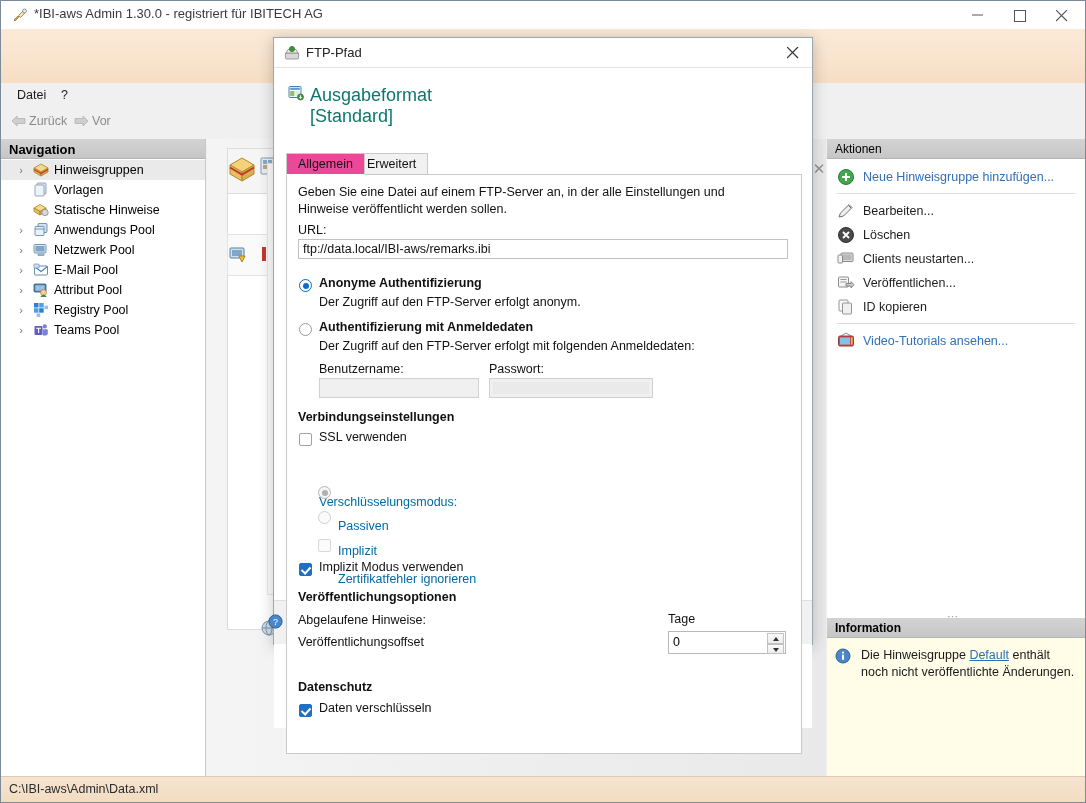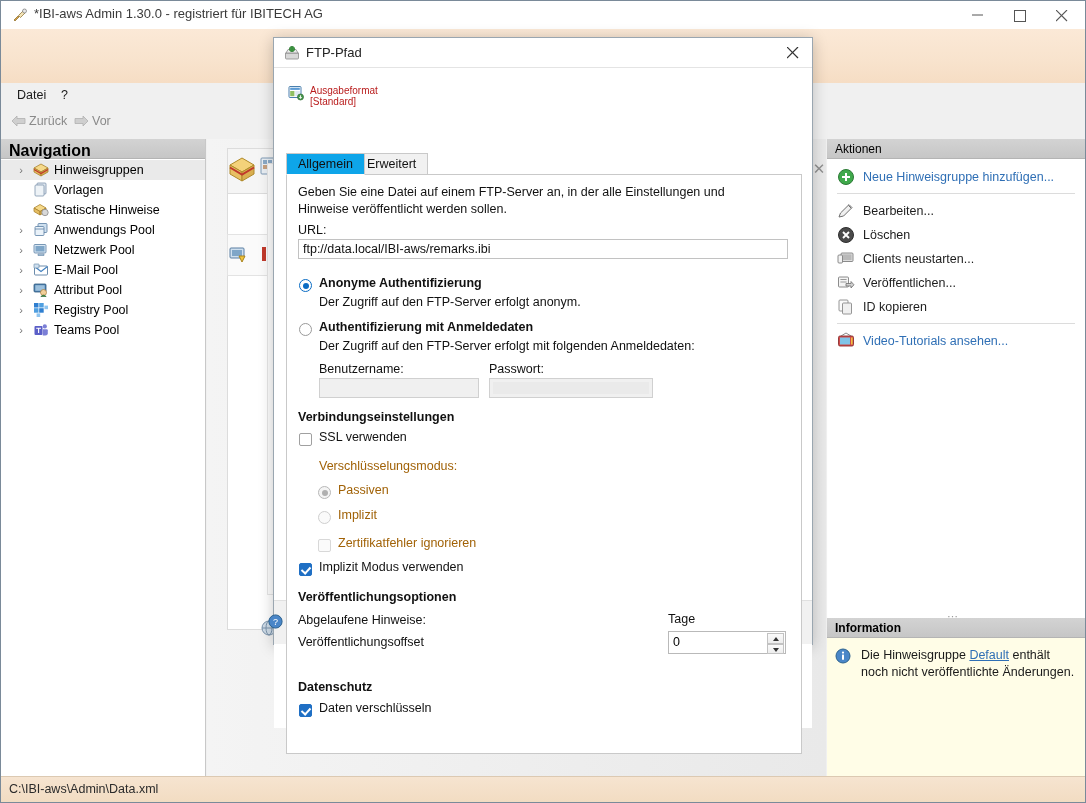--- a/index.html
+++ b/index.html
@@ -36,21 +36,21 @@
 
   
   .mainbg{position:absolute;left:0;top:138px;width:1084px;height:637px;background:#f0f0f0;}
 
   
   .navpane{position:absolute;left:0px;top:138px;width:205px;height:637px;background:#fff;
            border-right:1px solid #c8c8c8;box-sizing:border-box;}
   .pane-header{position:absolute;left:0;top:0;width:100%;height:20px;
      background:linear-gradient(to bottom,#d3d3d3,#c6c6c6);
      border-bottom:1px solid #b4b4b4;box-sizing:border-box;}
-  .pane-header span{position:absolute;left:8px;top:3px;font-size:16px;font-weight:bold;color:#000;}
+  .pane-header span{position:absolute;left:8px;top:3px;font-size:13px;font-weight:bold;color:#000;}
   .tree{position:absolute;left:0;top:21px;width:100%;}
   .tnode{position:relative;height:20px;line-height:20px;white-space:nowrap;cursor:default;}
   .tnode.sel{background:#eaeaea;}
   .tnode .exp{position:absolute;left:14px;top:0;width:12px;text-align:center;color:#777;font-size:11px;}
   .tnode .tico{position:absolute;left:32px;top:2px;width:16px;height:16px;}
   .tnode .tlbl{position:absolute;left:53px;top:0;font-size:12.5px;color:#000;}
 
   
   .centerwrap{position:absolute;left:206px;top:138px;width:619px;height:637px;
     background:linear-gradient(to right,#f4f4f4 0%,#ededed 60%,#e9e9e9 100%);overflow:hidden;}
@@ -94,26 +94,26 @@
   .dlg-title{position:absolute;left:0;top:0;width:100%;height:30px;background:#fff;
        border-bottom:1px solid #e4e4e4;box-sizing:border-box;}
   .dlg-ico{position:absolute;left:10px;top:7px;width:16px;height:16px;}
   .dlg-ttxt{position:absolute;left:32px;top:7px;font-size:13px;color:#222;}
   .dlg-close{position:absolute;right:2px;top:0;width:34px;height:30px;cursor:default;}
   .dlg-close svg{position:absolute;left:11px;top:9px;}
 
   .dlg-body{position:absolute;left:0;top:30px;width:100%;height:660px;background:#fff;box-sizing:border-box;}
   .fmt-row{position:absolute;left:14px;top:16px;height:20px;}
   .fmt-ico{position:absolute;left:0;top:1px;width:16px;height:16px;}
-  .fmt-lbl{position:absolute;left:22px;top:1px;font-size:10px;color:#b91c1c;}
+  .fmt-lbl{position:absolute;left:22px;top:1px;font-size:18px;color:#0f766e;}
 
   .tabs{position:absolute;left:12px;top:85px;height:22px;}
   .tab{position:absolute;top:0;height:22px;line-height:21px;padding:0 11px;font-size:12.5px;
        box-sizing:border-box;cursor:default;color:#111;}
-  .tab.active{background:#0ea5e9;border:1px solid #c9c9c9;border-bottom:1px solid #fff;z-index:3;}
+  .tab.active{background:#ec4899;border:1px solid #c9c9c9;border-bottom:1px solid #fff;z-index:3;}
   .tab.idle{background:#f1f1f1;border:1px solid #c9c9c9;color:#111;}
   .tabpanel{position:absolute;left:12px;top:106px;width:516px;height:580px;background:#fff;
       border:1px solid #c9c9c9;box-sizing:border-box;z-index:2;}
 
   .ct{position:absolute;font-size:12.5px;color:#111;}
   .intro{left:11px;top:9px;width:480px;line-height:17px;}
   .lbl-url{left:11px;top:48px;}
   .url-input{position:absolute;left:11px;top:64px;width:490px;height:20px;
      border:1px solid #c2c2c2;background:#fff;box-sizing:border-box;font-family:"Liberation Sans",sans-serif;
      font-size:12.5px;padding:0 4px;color:#111;}
@@ -127,21 +127,21 @@
   .radio.dis-off{border:1px solid #cfcfcf;background:#fafafa;}
 
   .chk{position:absolute;width:13px;height:13px;box-sizing:border-box;border-radius:2px;}
   .chk.on{background:#1f6fc4;border:1px solid #1f6fc4;}
   .chk.on:after{content:"";position:absolute;left:3px;top:1px;width:4px;height:7px;
       border:solid #fff;border-width:0 2px 2px 0;transform:rotate(42deg);}
   .chk.off{background:#fff;border:1px solid #a0a0a0;}
   .chk.dis{background:#fbfbfb;border:1px solid #d8d8d8;}
 
   .b{font-weight:bold;}
-  .dim{color:#a16207;}
+  .dim{color:#0369a1;margin-top:36px;}
 
   .tbox{position:absolute;border:1px solid #d0d0d0;background:#f0f0f0;box-sizing:border-box;}
   .tbox.pw:after{content:"";position:absolute;left:3px;top:3px;right:3px;bottom:3px;background:#eaeaea;}
   .spinbox{position:absolute;width:118px;height:23px;border:1px solid #b9b9b9;background:#fff;box-sizing:border-box;}
   .spinbox .v{position:absolute;left:4px;top:3px;font-size:12.5px;}
   .spin-btns{position:absolute;right:1px;top:1px;width:17px;height:21px;}
   .spin-btns div{position:relative;width:17px;height:10.5px;background:linear-gradient(to bottom,#fafafa,#ededed);
      border:1px solid #c2c2c2;box-sizing:border-box;}
   .spin-btns div i{position:absolute;left:5px;top:3px;width:0;height:0;border-left:3px solid transparent;border-right:3px solid transparent;}
   .spin-up i{border-bottom:4px solid #333;}

